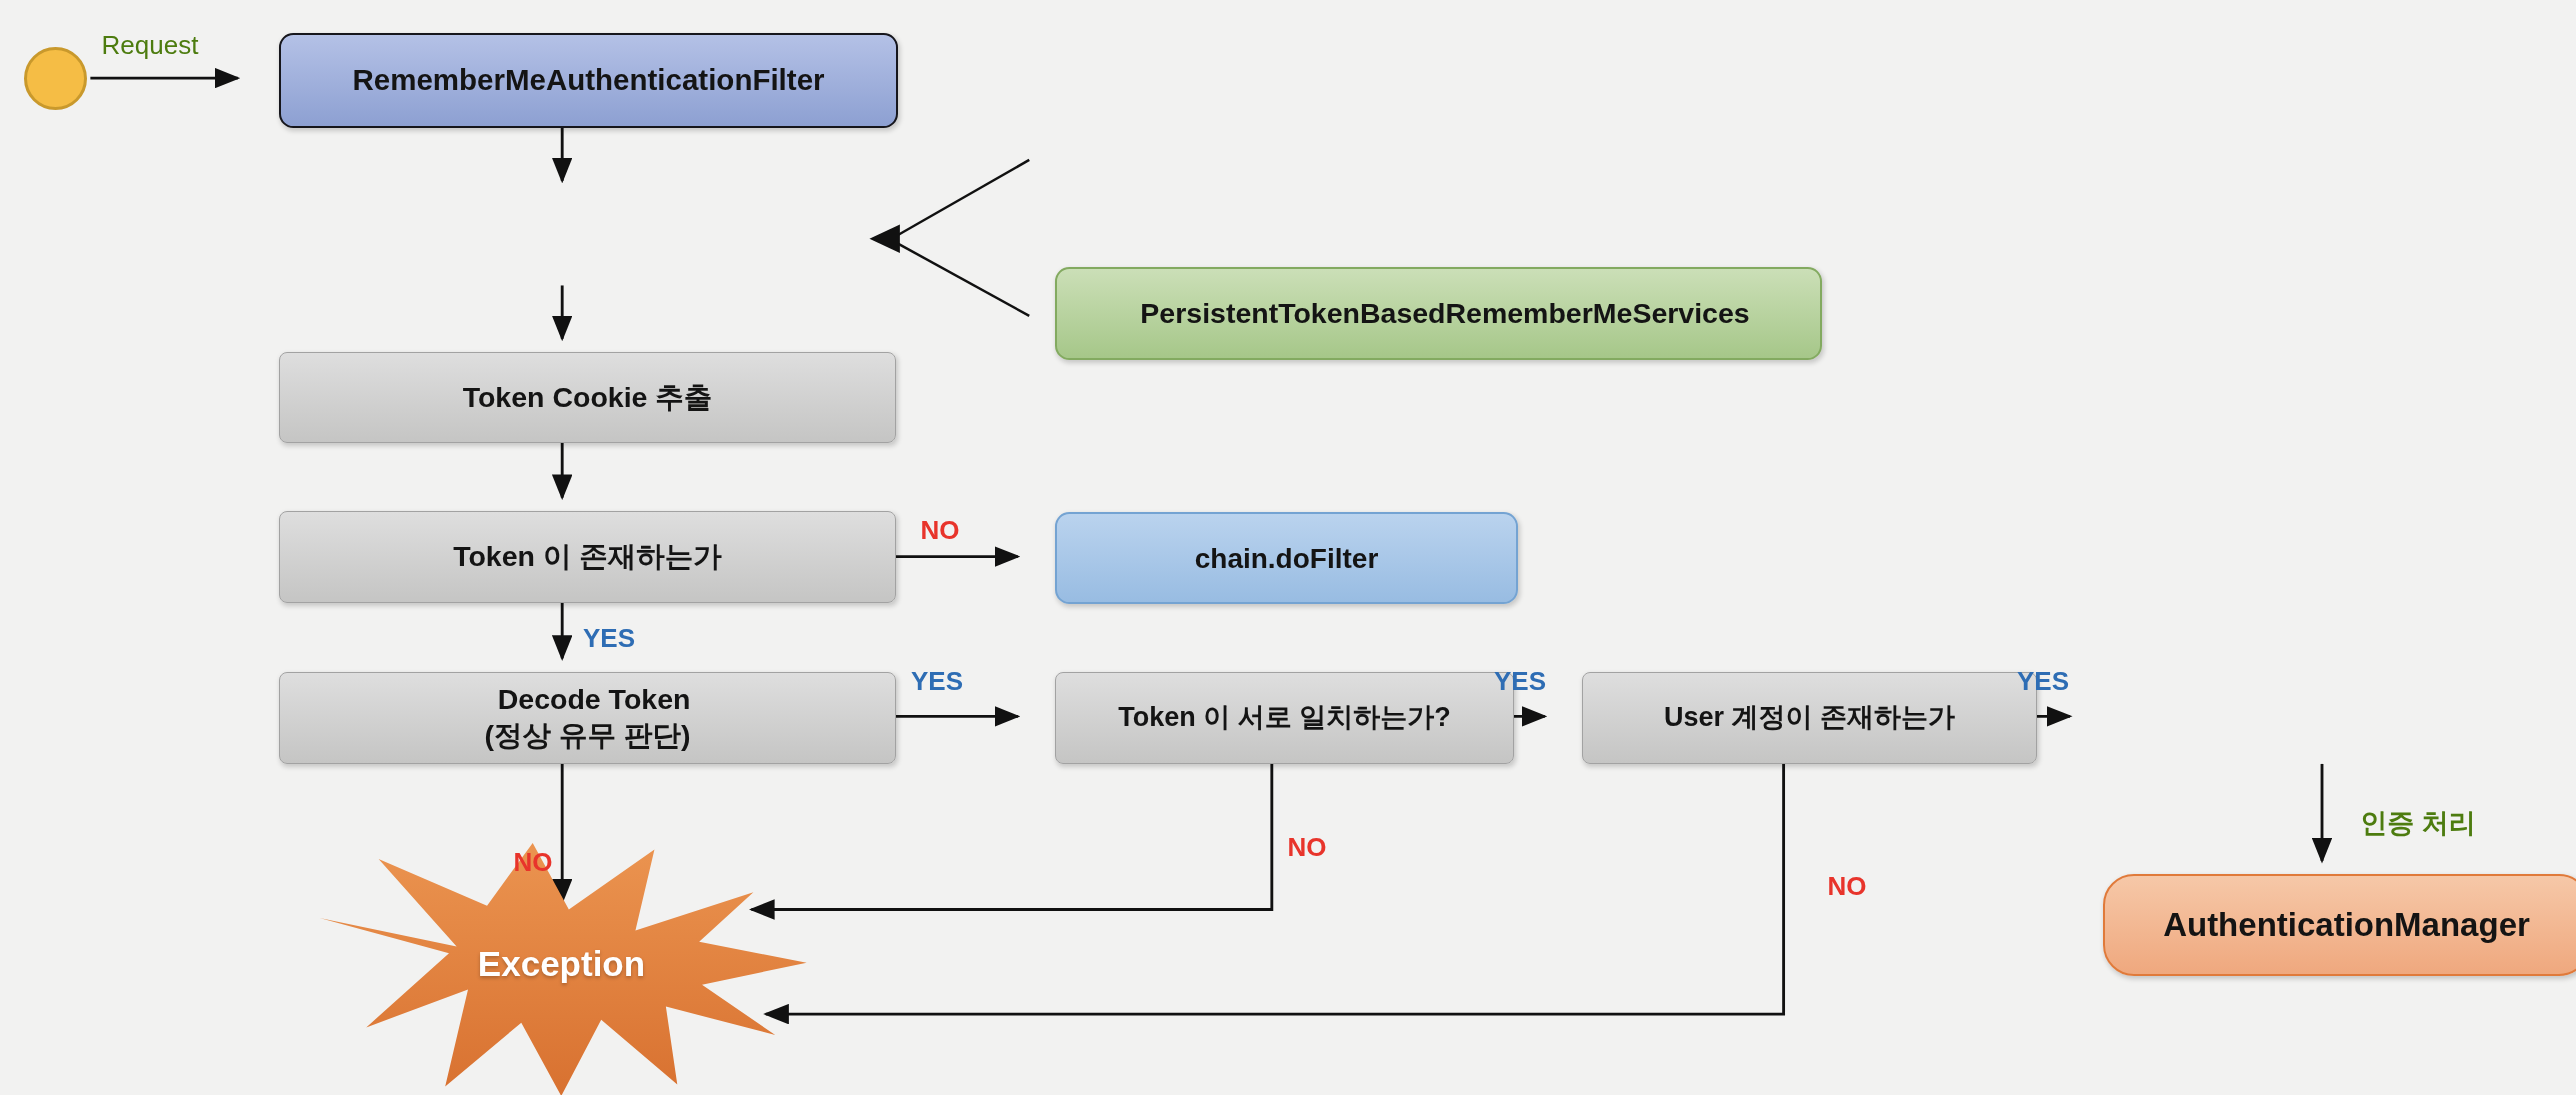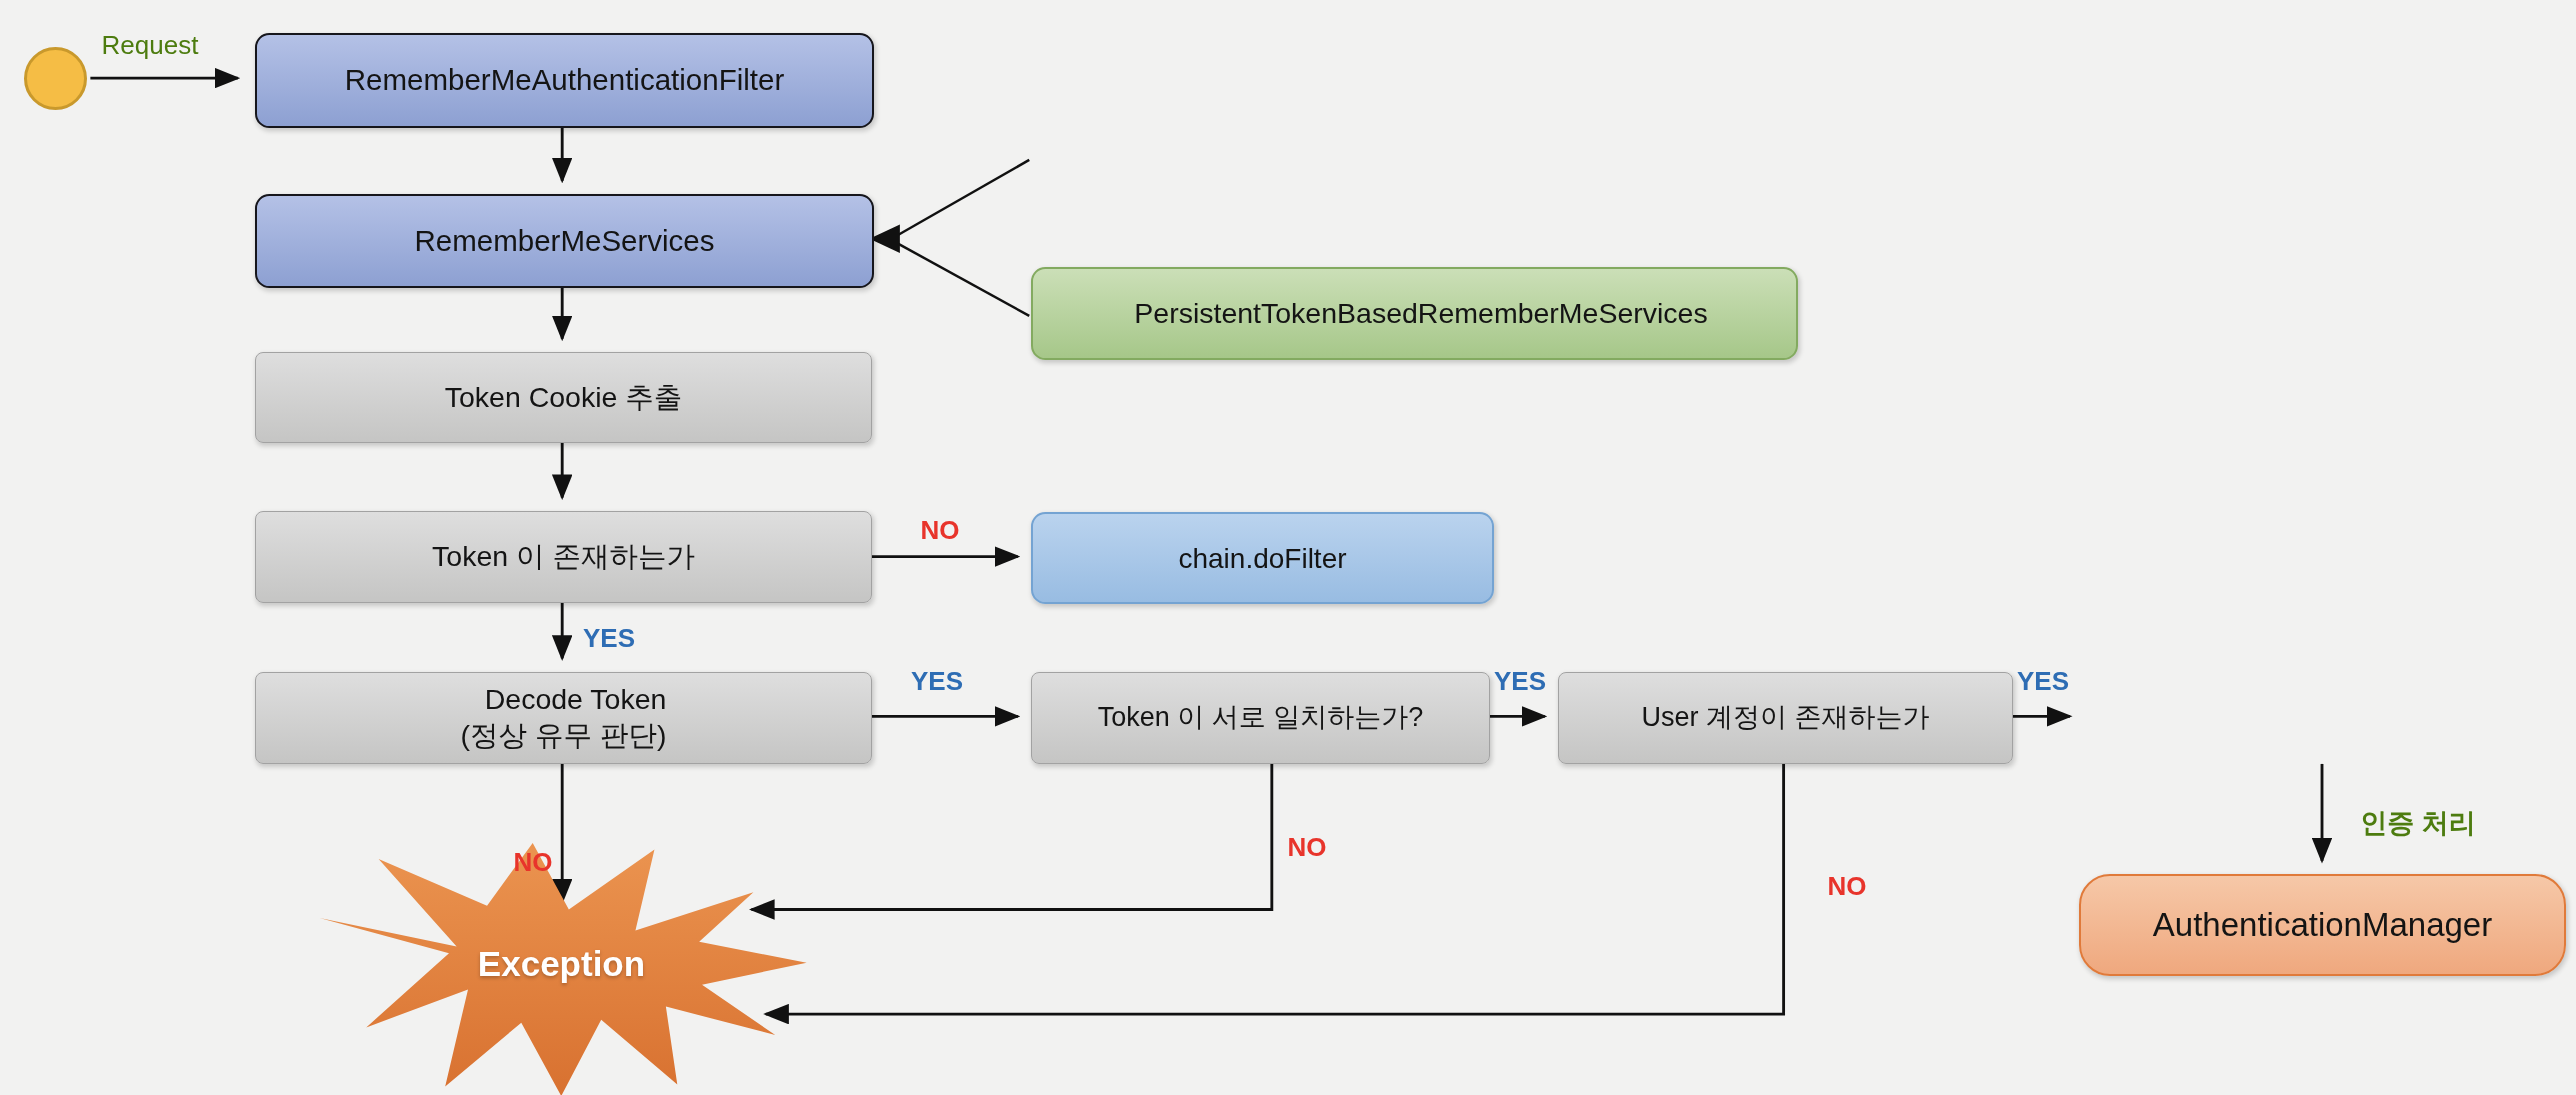--- a/index.html
+++ b/index.html
@@ -8,23 +8,24 @@
     background:var(--background,#f2f2f1);
     font-family:"Liberation Sans","DejaVu Sans",sans-serif;
   }
   svg.wires{position:absolute;left:0;top:0;width:2576px;height:1096px;}
   .wire{stroke:var(--line_color,#111);stroke-width:3;fill:none;}
   .wire-thin{stroke:var(--line_color,#111);stroke-width:2.6;fill:none;}
   .arrowhead{fill:var(--line_color,#111);}
 
   .node{
     position:absolute;display:flex;align-items:center;justify-content:center;
-    text-align:center;font-weight:normal;color:#141414;
+    text-align:center;font-weight:bold;color:#141414;
     border-radius:14.3px;box-shadow:1.9px 2.9px 4.8px rgba(0,0,0,0.18);
     line-height:1.25;
+    margin-left:24px;
   }
   .node-blue{
     background:linear-gradient(180deg,var(--box_blue_top) 0%,var(--box_blue_bottom) 100%);
     border:2.9px solid var(--box_blue_border);font-size:29.5px;
   }
   .node-green{
     background:linear-gradient(180deg,var(--box_green_top) 0%,var(--box_green_bottom) 100%);
     border:2.9px solid var(--box_green_border);font-size:28.5px;
   }
   .node-gray{
@@ -99,23 +100,20 @@
     <polygon fill="url(#burst)" points="336,965 480,995 398,903 512,952 560,886 598,956 688,893 668,978 792,938 735,990 848,1012 738,1035 815,1088 700,1058 712,1140 632,1072 590,1152 548,1075 468,1142 492,1040 385,1080 472,1002">
     </polygon>
   </svg>
 
   <div class="start-circle"></div>
 
   <div class="node node-blue" style="left:255px;top:33px;width:615px;height:91px;">
     <span>RememberMeAuthenticationFilter</span>
   </div>
 
-  <div class="node node-blue" style="left:255px;top:194px;width:615px;height:90px;">
-    <span>RememberMeServices</span>
-  </div>
 
 
   <div class="node node-green" style="left:1031px;top:267px;width:750px;height:89px;padding-left:13px;">
     <span>PersistentTokenBasedRememberMeServices</span>
   </div>
 
   <div class="node node-gray" style="left:255px;top:352px;width:615px;height:89px;">
     <span>Token Cookie 추출</span>
   </div>
 

